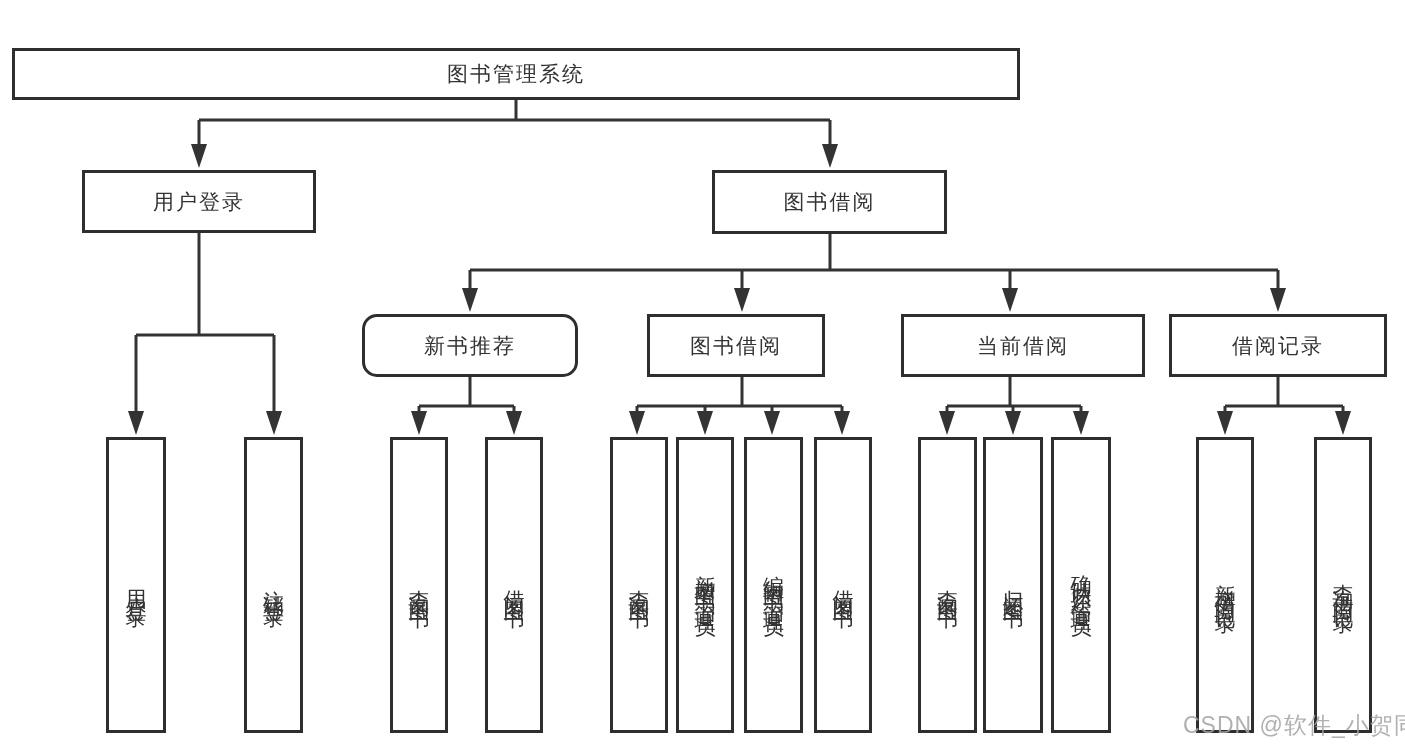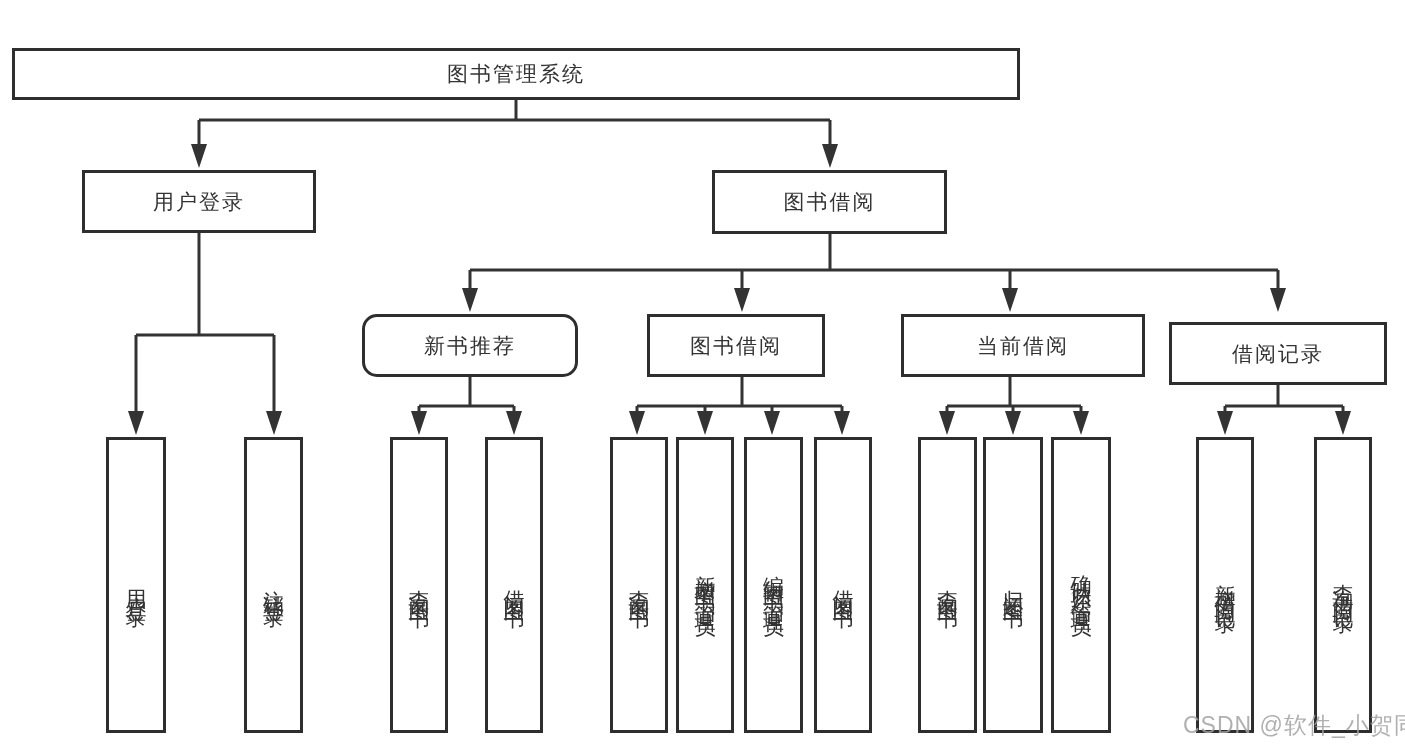--- a/index.html
+++ b/index.html
@@ -50,21 +50,21 @@
     white-space: nowrap;
     z-index: 6;
   }
   
   .n-root  { left:12px;   top:12px;  width:1008px; height:52px;margin-top:36px; }
   .n-l1a   { left:82px;   top:170px; width:234px;  height:63px; }
   .n-l1b   { left:712px;  top:170px; width:235px;  height:64px; }
   .n-l2a   { left:362px;  top:314px; width:216px;  height:63px;border-radius:15px; }
   .n-l2b   { left:633px;  top:314px; width:178px;  height:63px;margin-left:14px; }
   .n-l2c   { left:901px;  top:314px; width:244px;  height:63px; }
-  .n-l2d   { left:1169px; top:314px; width:218px;  height:63px;margin-top:8px; }
+  .n-l2d   { left:1169px; top:314px; width:218px;  height:63px; }
   .leaf    { top:437px; height:296px; }
   .lf-1  { left:106px;  width:60px; }
   .lf-2  { left:244px;  width:59px; }
   .lf-3  { left:390px;  width:58px; }
   .lf-4  { left:485px;  width:58px; }
   .lf-5  { left:610px;  width:58px; }
   .lf-6  { left:676px;  width:58px; }
   .lf-7  { left:744px;  width:59px; }
   .lf-8  { left:814px;  width:58px; }
   .lf-9  { left:918px;  width:59px; }

